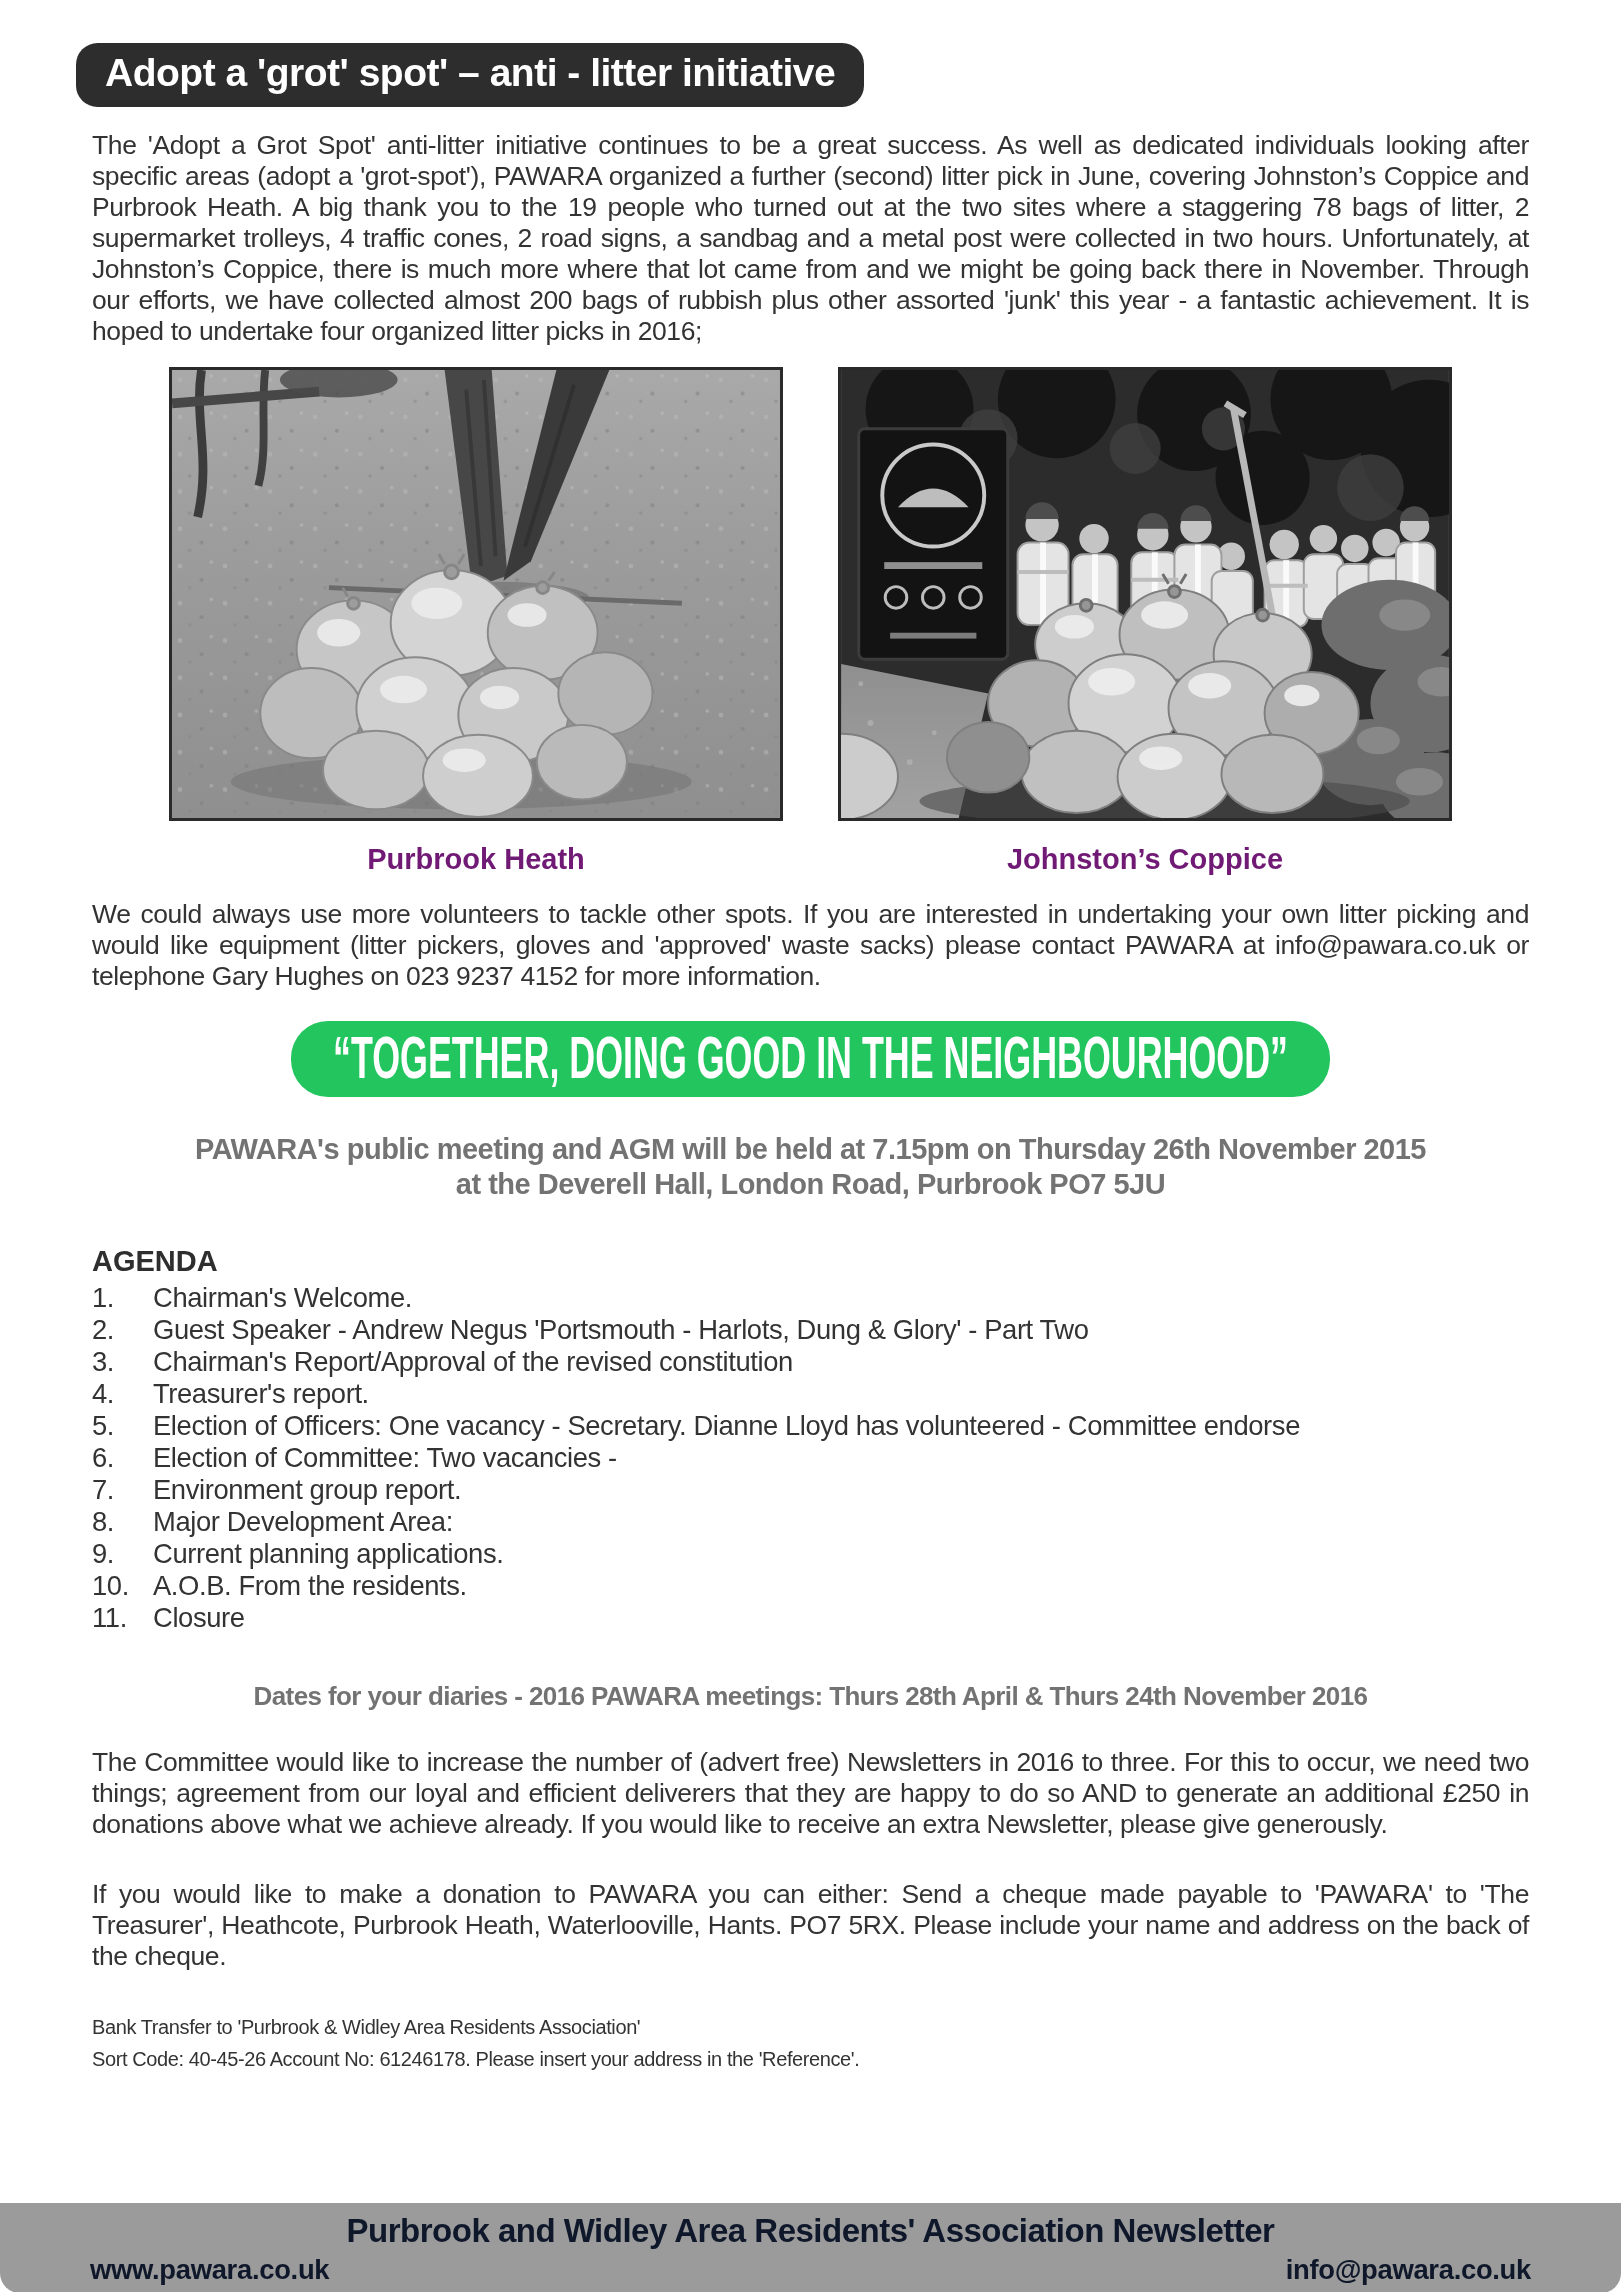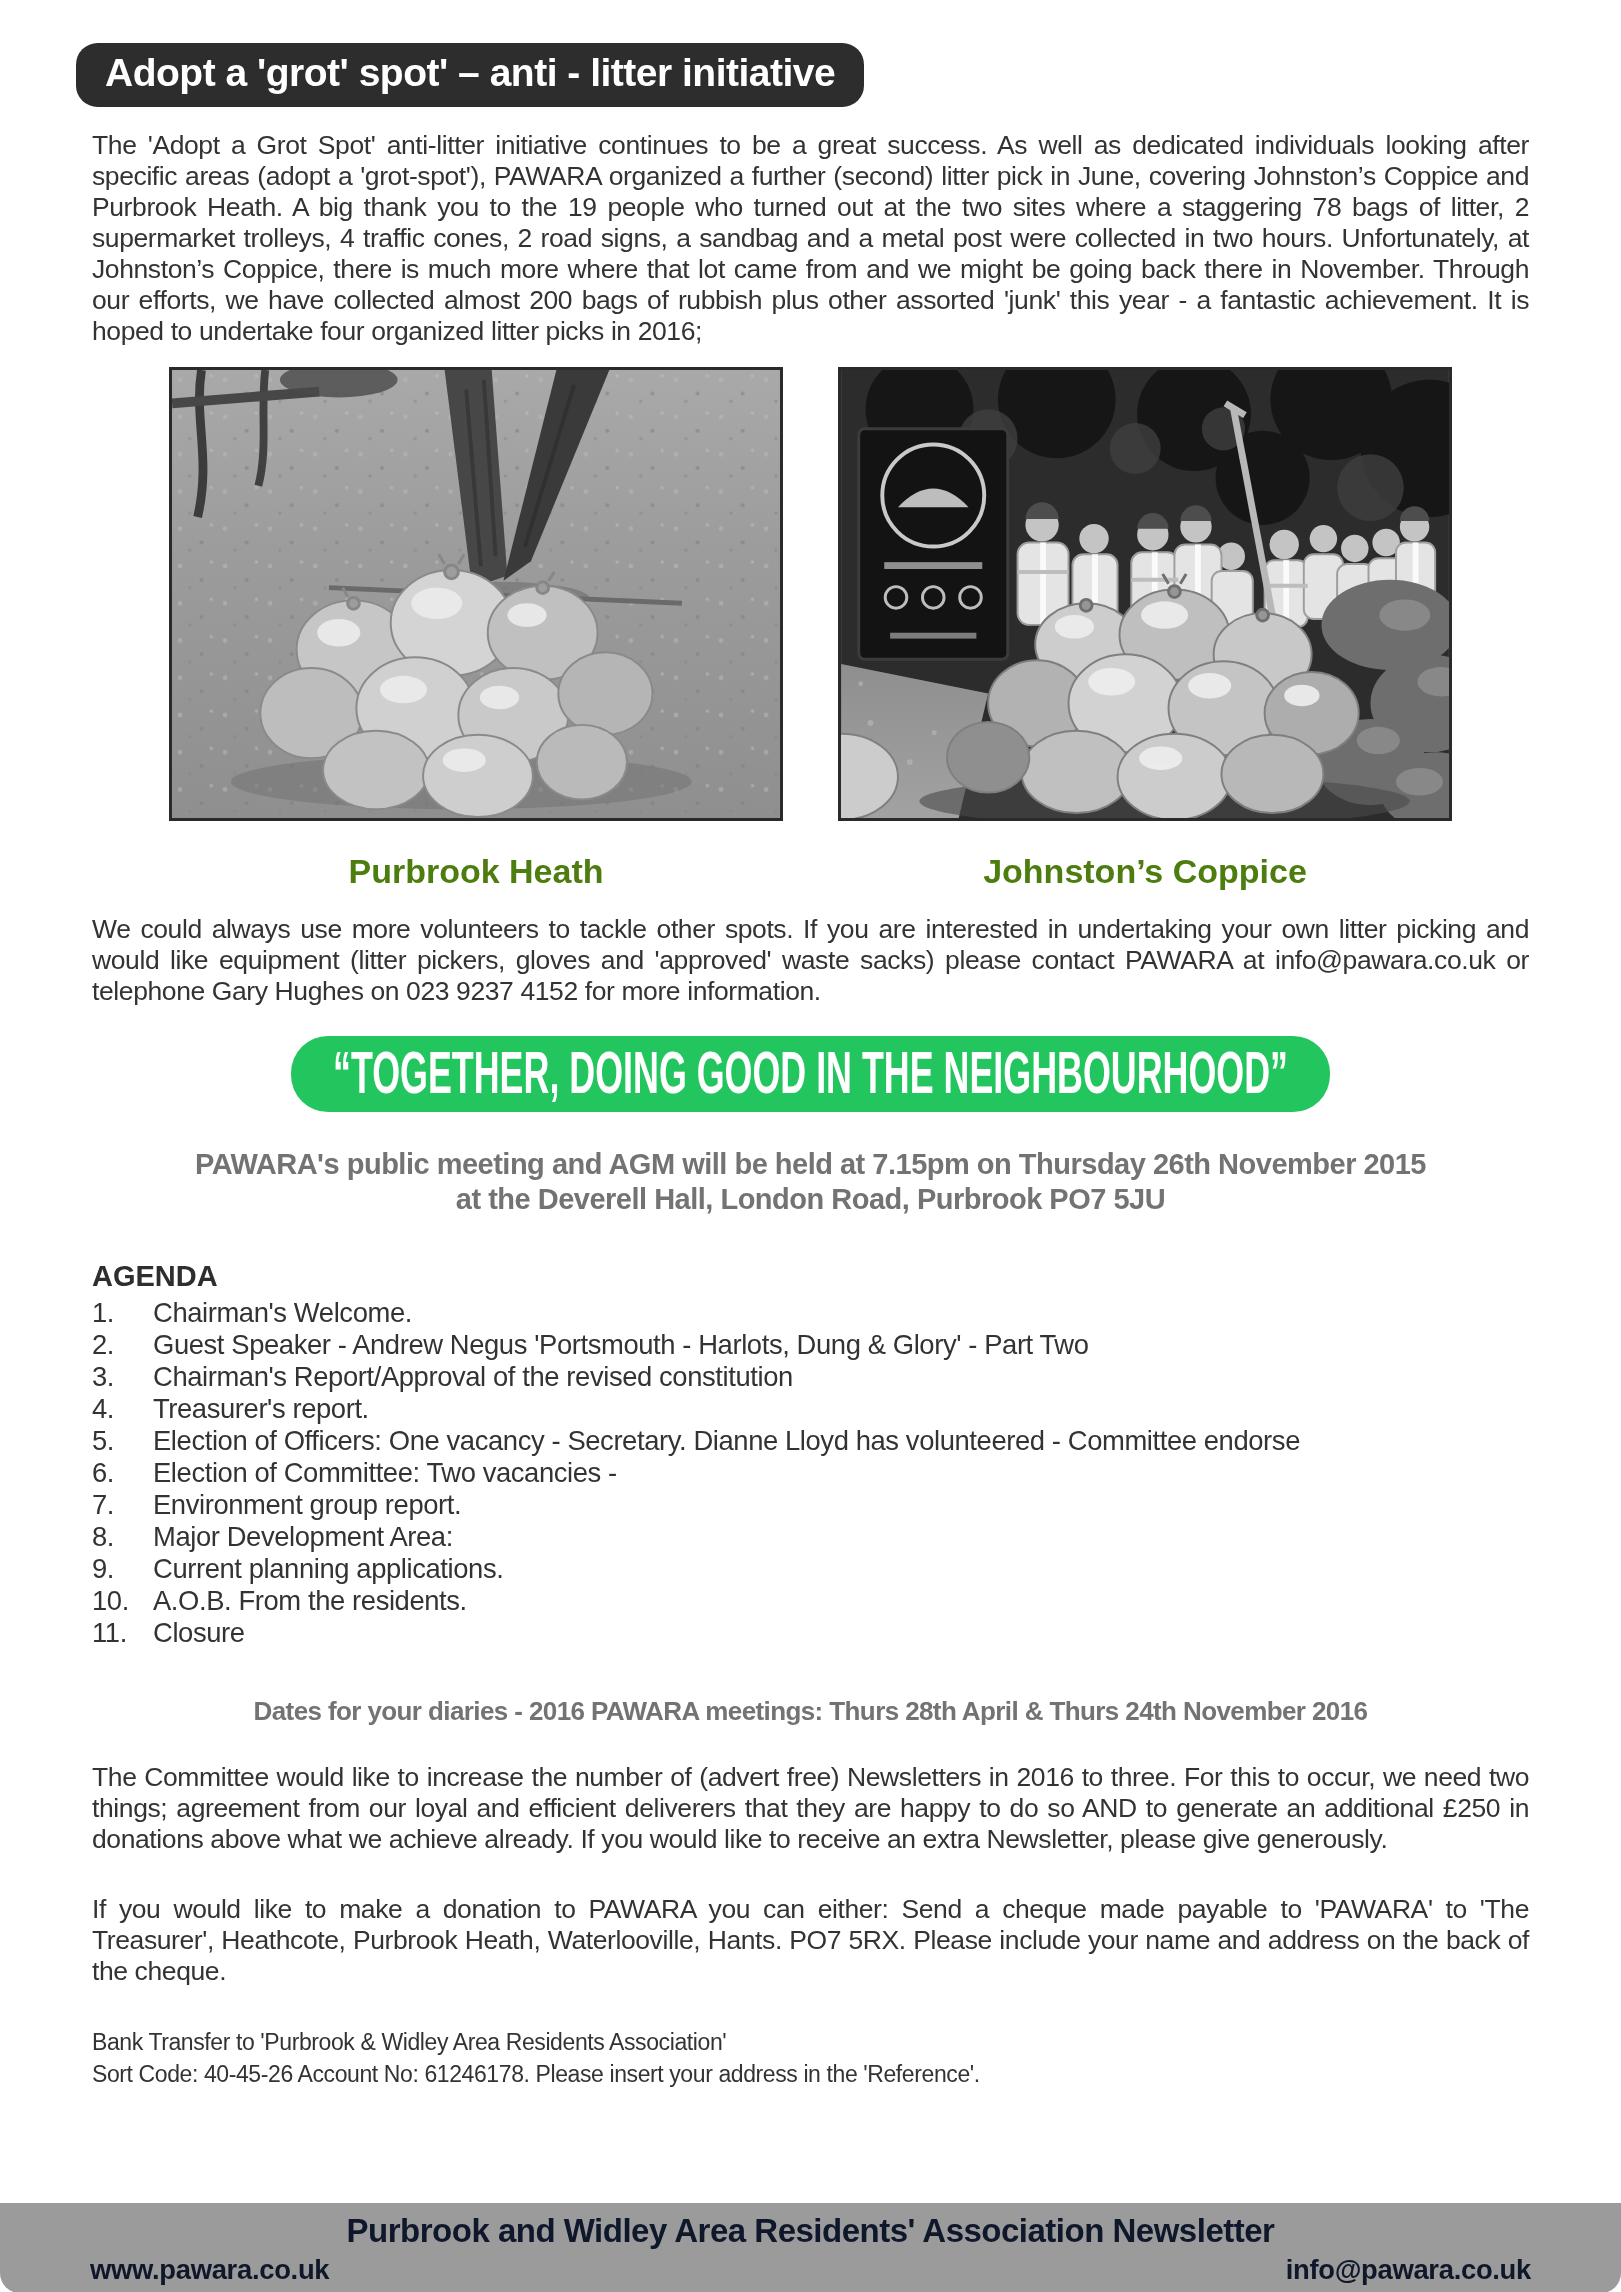--- a/index.html
+++ b/index.html
@@ -40,25 +40,25 @@
     margin-top:19.6px;
   }
   figure{margin:0;}
   .photo-frame{
     width:608px;height:448px;
     border:3.9px solid #2a2a2a;
     background:#9a9a9a;
     overflow:hidden;
   }
   figcaption{
-    margin-top:31px;
+    margin-top:22px;
     text-align:center;
-    font-size:34px;
-    font-weight:bold;
-    color:#4d7c0f;
+    font-size:29px;
+    font-weight:bold;
+    color:#701a75;
   }
   
   .banner{
     width:1039px;height:76px;
     margin:29px auto 0 auto;
     background:#22c55e;
     border-radius:37px;
     display:flex;align-items:center;justify-content:center;
   }
   
@@ -91,21 +91,21 @@
     display:flex;
     font-size:27.4px;
     line-height:32px;
     letter-spacing:-0.4px;
   }
   .agenda-num{flex:0 0 61px;}
   .agenda-text{flex:1;}
   
   .bank{
     margin:39px 92px 12px 92px;
-    font-size:23px;
+    font-size:20px;
     line-height:32px;
     letter-spacing:-0.4px;
   }
   
   .footer{
     position:absolute;
     left:0;bottom:0;
     width:100%;height:90px;
     background:#9b9b9b;
     color:#0f172a;

